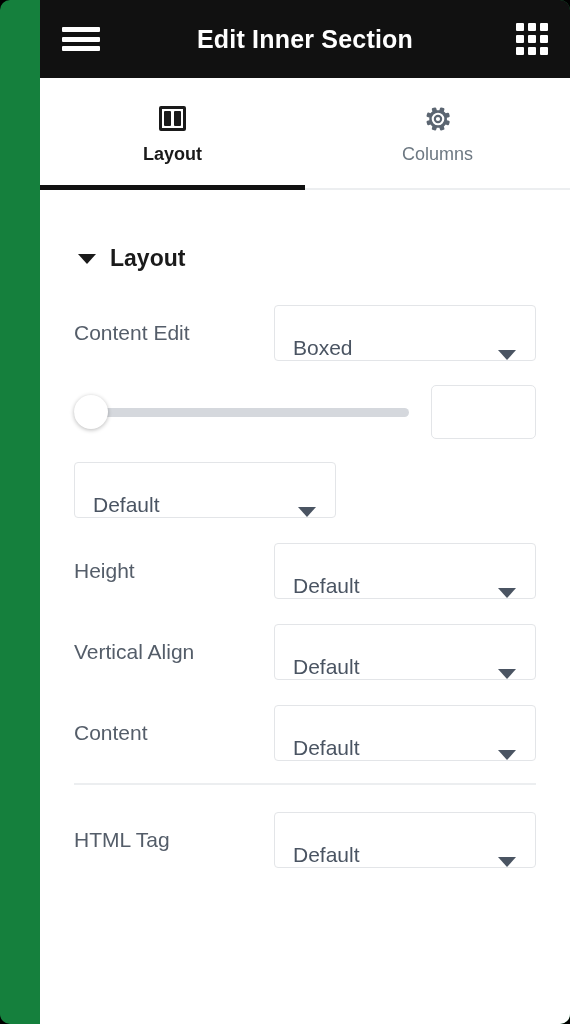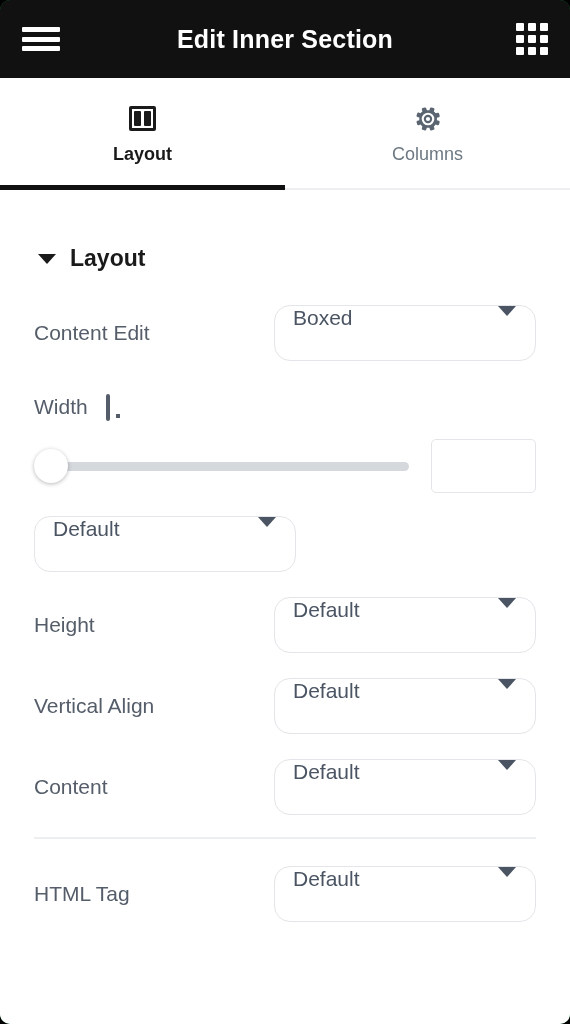--- a/index.html
+++ b/index.html
@@ -14,20 +14,21 @@
 
   .panel {
     position: relative;
     width: 570px;
     height: 1024px;
     background: #15803d;
     border-radius: 10px;
     overflow: hidden;
     display: flex;
     flex-direction: column;
+    padding-left: 40px;
   }
 
   
   .header {
     position: relative;
     height: 78px;
     background: #111111;
     display: flex;
     align-items: center;
     justify-content: space-between;
@@ -202,24 +203,24 @@
     width: 4px; height: 4px;
     background: #545d69;
   }
 
   
   .select {
     position: relative;
     width: 262px;
     height: 56px;
     border: 1.5px solid #e3e5e8;
-    border-radius: 16px;
-    background: #ffffff;
-    display: flex;
-    align-items: flex-start;
+    border-radius: 4px;
+    background: #ffffff;
+    display: flex;
+    align-items: flex-end;
     padding: 0 18px;
     cursor: pointer;
   }
   .select-value {
     font-size: 21px;
     color: #4a5462;
   }
   .select-arrow {
     position: absolute;
     right: 19px;
@@ -337,29 +338,20 @@
     </div>
 
     <div class="row">
       <span class="row-label">Content Edit</span>
       <div class="select">
         <span class="select-value">Boxed</span>
         <span class="select-arrow"></span>
       </div>
     </div>
 
-    <div class="row" style="min-height:48px;margin-bottom:6px;">
-      <span class="row-label">
-        <span>Width</span>
-        <span class="icon-monitor">
-          <span class="screen"></span>
-          <span class="stand"></span>
-        </span>
-      </span>
-    </div>
 
     <div class="slider-row">
       <div class="slider">
         <div class="slider-track"></div>
         <div class="slider-handle"></div>
       </div>
       <input class="number-input" type="text" value="" placeholder="" style="">
     </div>
 
     <div class="row">

